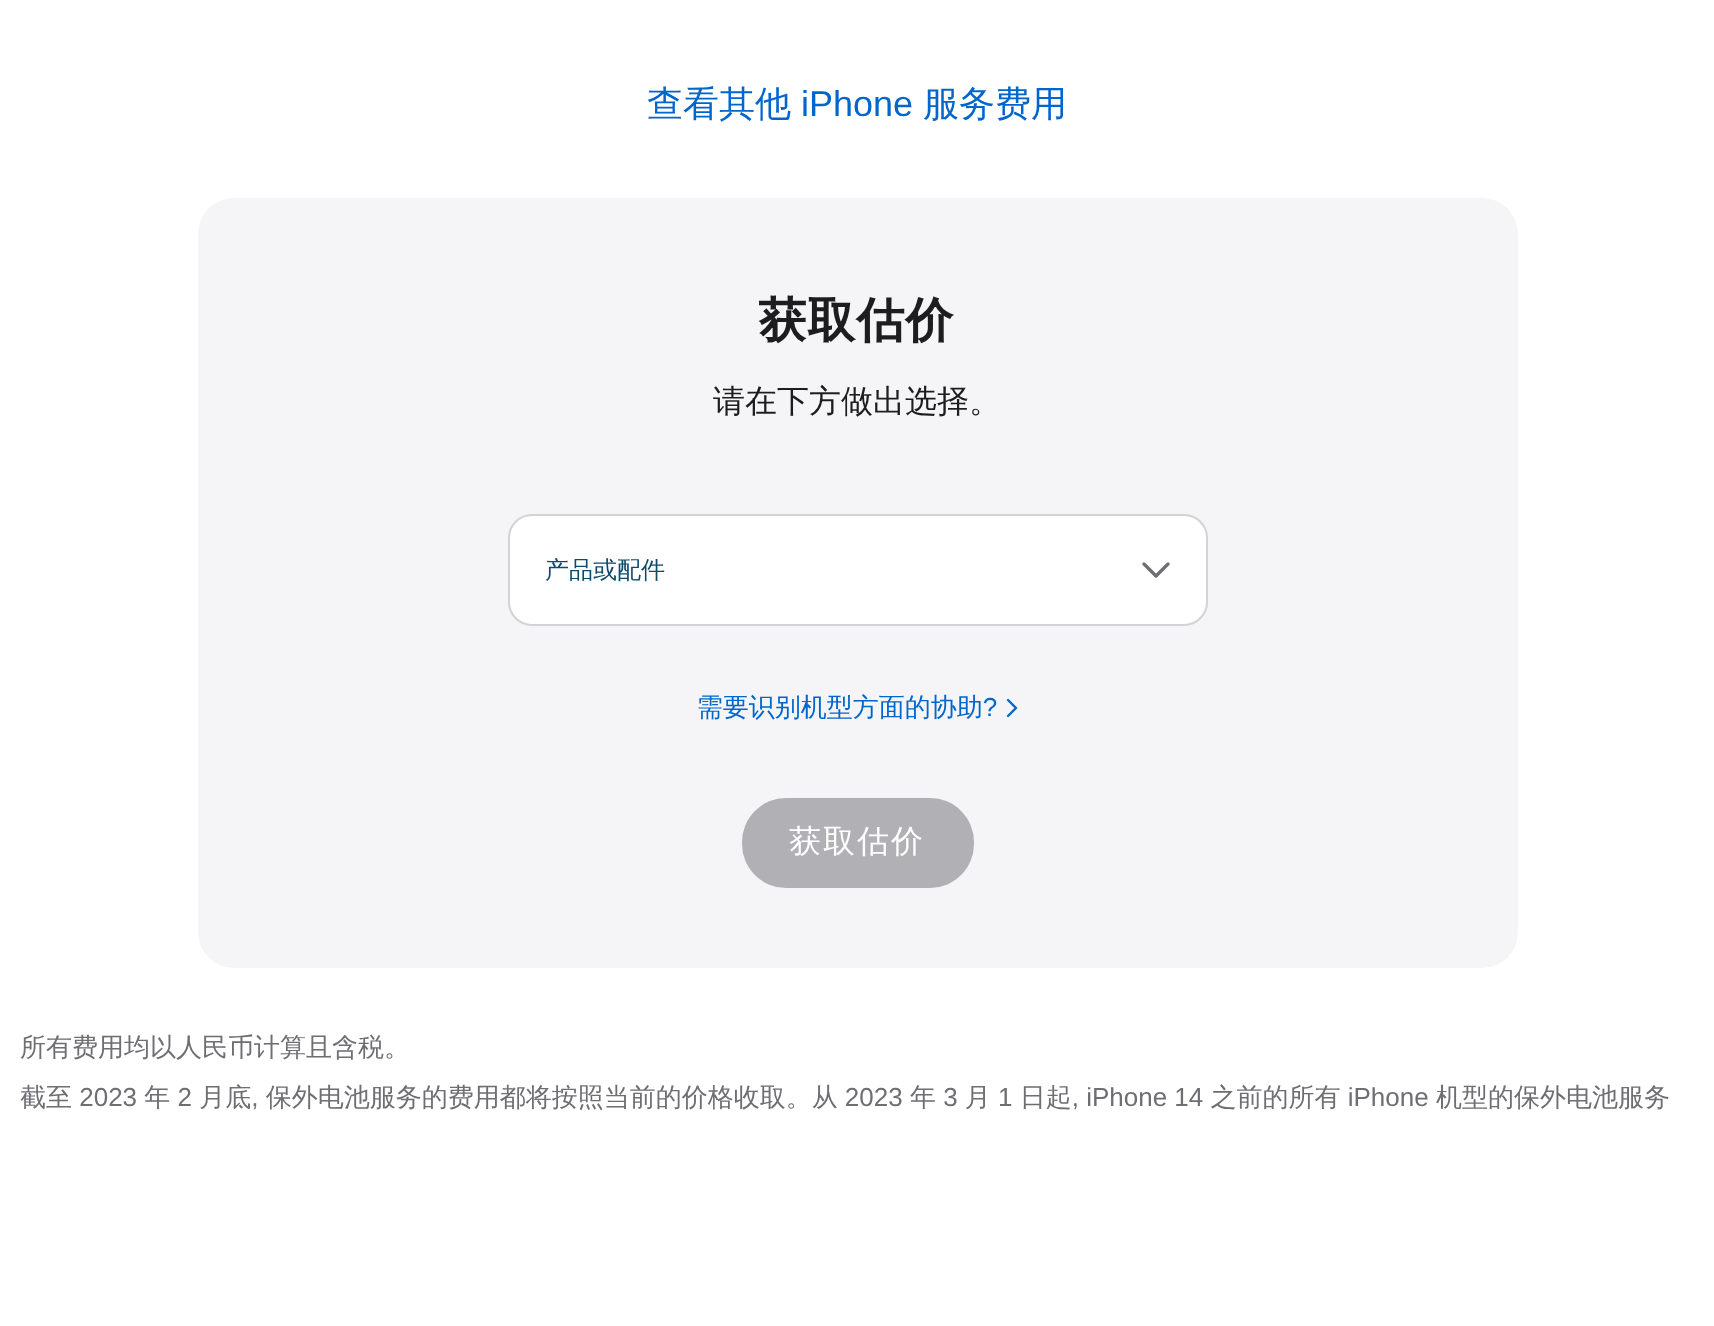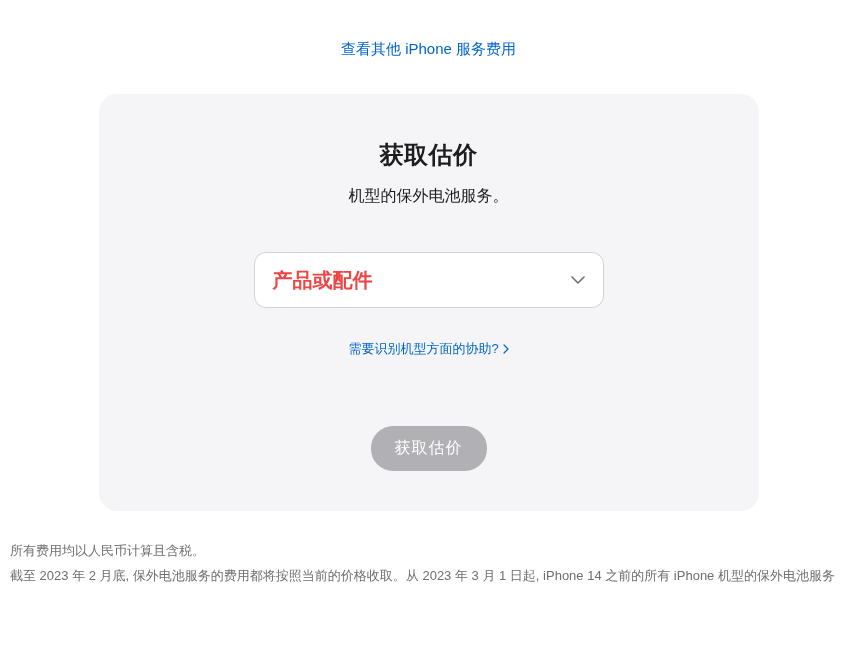--- a/index.html
+++ b/index.html
@@ -10,21 +10,21 @@
     body {
       font-family: -apple-system, BlinkMacSystemFont, "Segoe UI", "PingFang SC", "Microsoft YaHei", sans-serif;
       background: #ffffff;
       width: 857px;
       height: 663px;
       padding: 40px 10px 20px 10px;
     }
     .top-link {
       text-align: center;
       color: #0066cc;
-      font-size: 15px;
+      font-size: 18px;
       cursor: pointer;
       margin-bottom: 35px;
       font-weight: 400;
     }
     .card {
       background: #f5f5f7;
       border-radius: 18px;
       width: 660px;
       margin: 0 auto 28px auto;
       padding: 45px 60px 40px 60px;
@@ -49,38 +49,38 @@
       background: #ffffff;
       border: 1px solid #d2d2d7;
       border-radius: 12px;
       display: flex;
       align-items: center;
       justify-content: space-between;
       padding: 0 18px;
       cursor: pointer;
     }
     .select-placeholder {
-      color: #ef4444;
-      font-size: 20px;
-      font-weight: 700;
+      color: #0c4a6e;
+      font-size: 12px;
+      font-weight: 400;
     }
     .chevron-icon {
       width: 14px;
       height: 8px;
       display: inline-block;
     }
     .chevron-icon svg {
       display: block;
     }
     .help-link {
       color: #0066cc;
       font-size: 13px;
       cursor: pointer;
       margin-top: 10px;
-      margin-bottom: 68px;
+      margin-bottom: 36px;
       display: inline-flex;
       align-items: center;
     }
     .help-link-icon {
       margin-left: 4px;
       display: inline-flex;
     }
     .submit-btn {
       background: #b0b0b5;
       color: #ffffff;
@@ -104,21 +104,21 @@
       position: relative;
     }
   </style>
 </head>
 <body>
 
 <div class="top-link">查看其他 iPhone 服务费用</div>
 
 <div class="card">
   <div class="card-title">获取估价</div>
-  <div class="card-subtitle">机型的保外电池服务。</div>
+  <div class="card-subtitle">请在下方做出选择。</div>
 
   <div class="select-box">
     <span class="select-placeholder">产品或配件</span>
     <span class="chevron-icon">
       <svg width="14" height="8" viewBox="0 0 14 8" fill="none">
         <path d="M1 1L7 7L13 1" stroke="#6e6e73" stroke-width="1.6" stroke-linecap="round" stroke-linejoin="round"></path>
       </svg>
     </span>
   </div>
 

